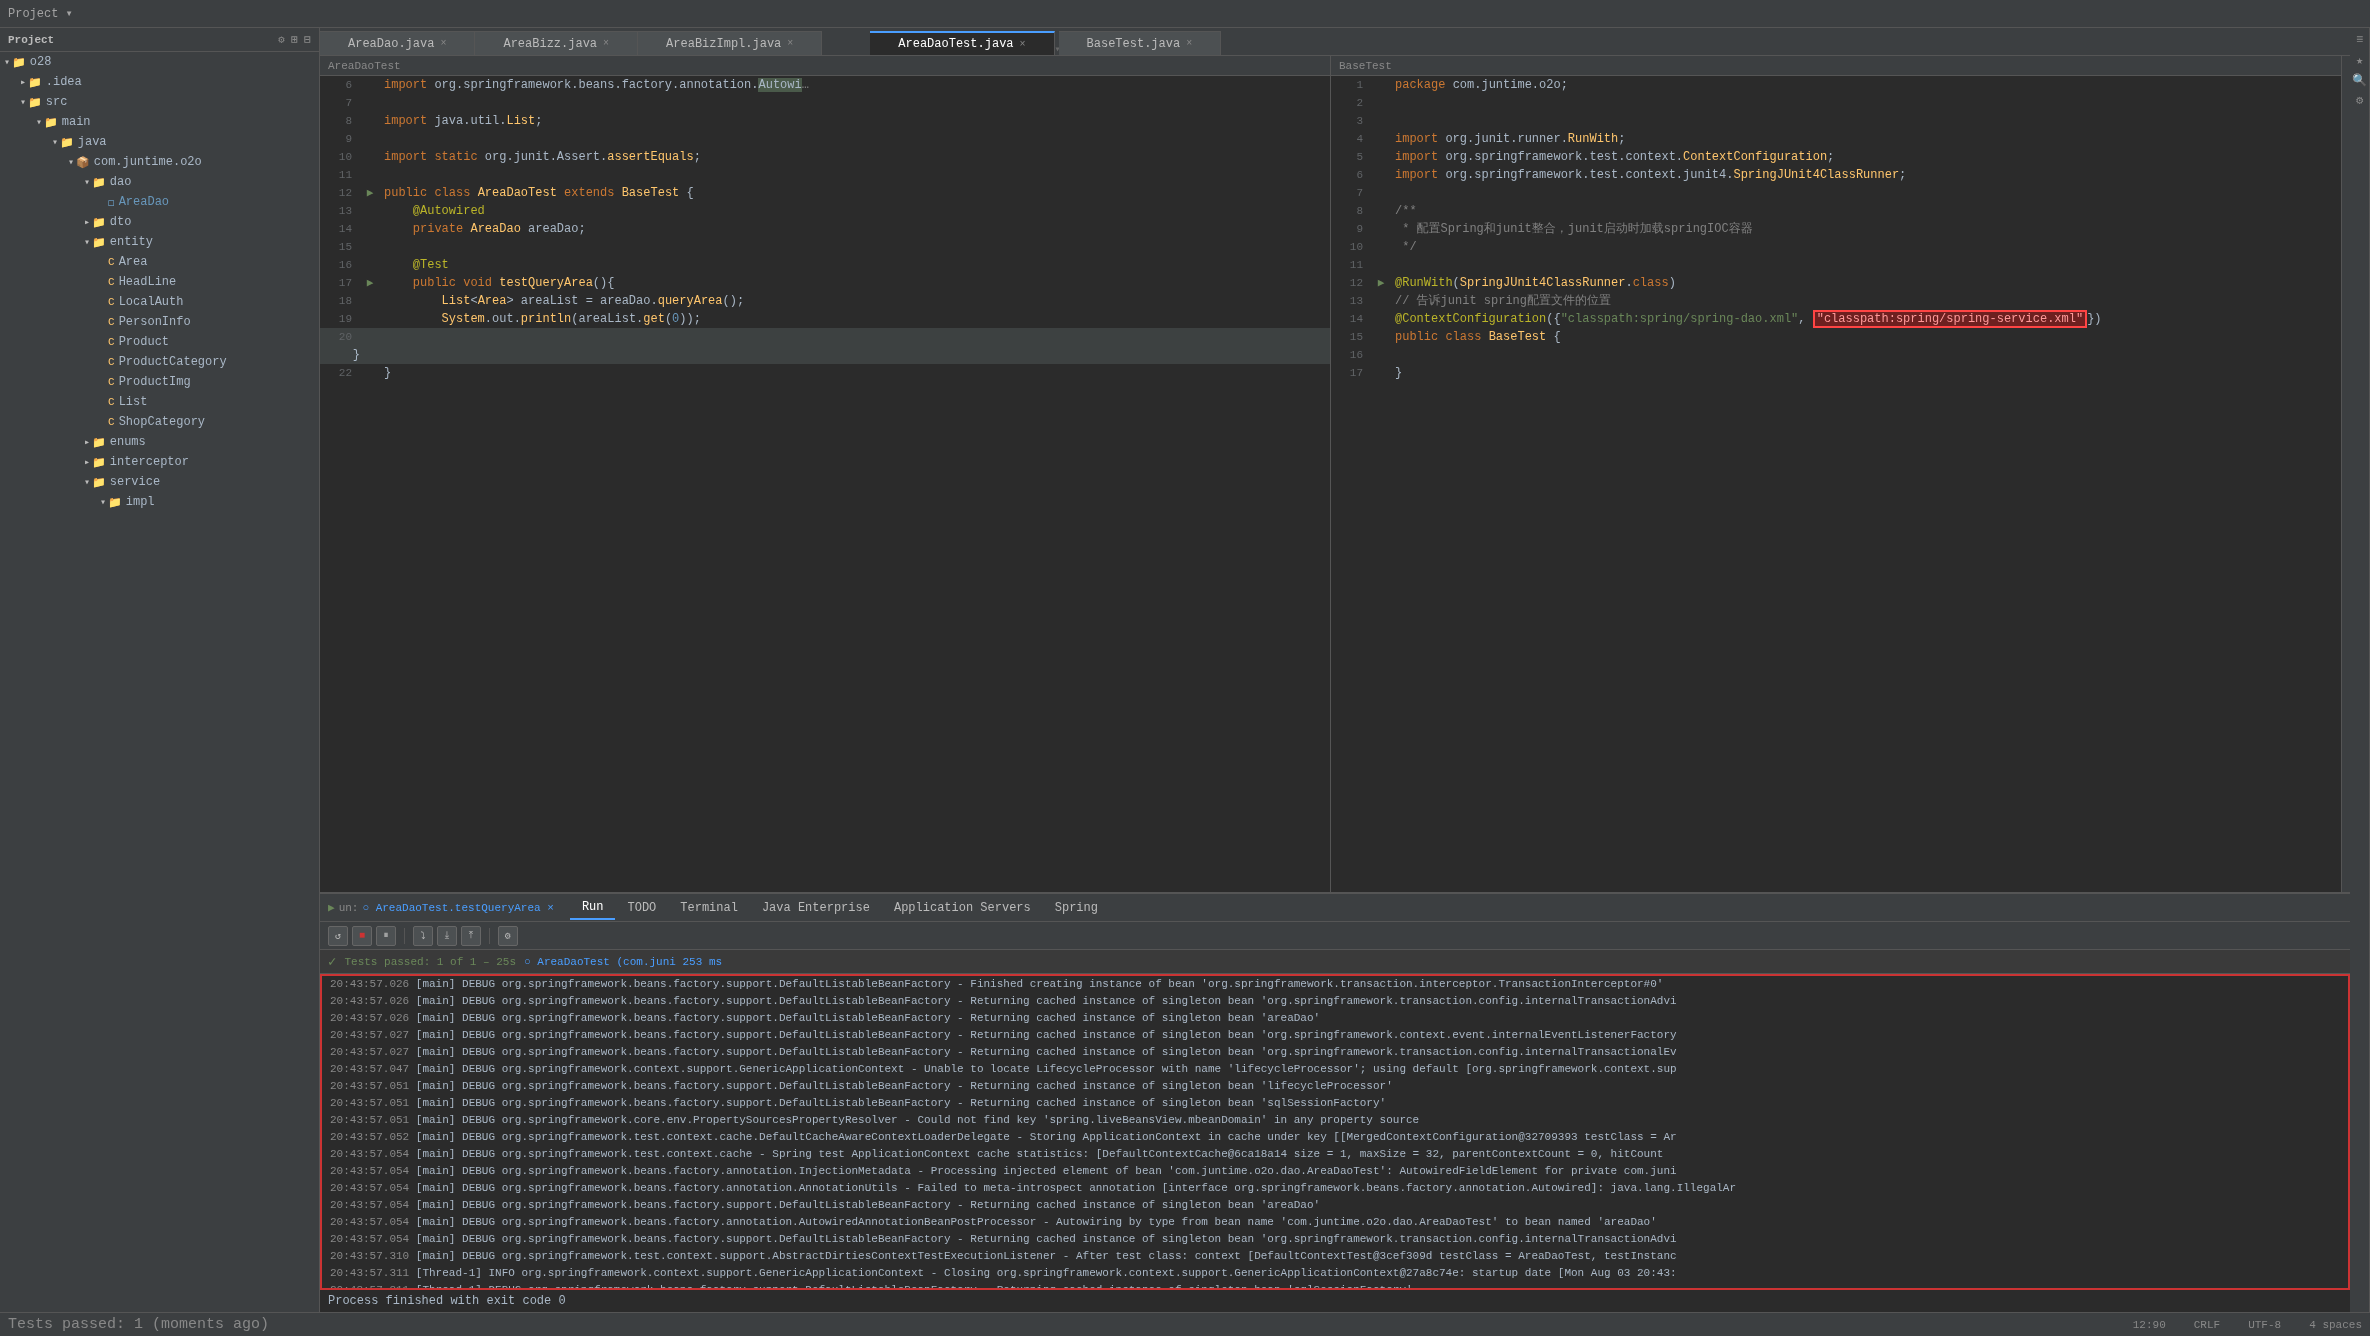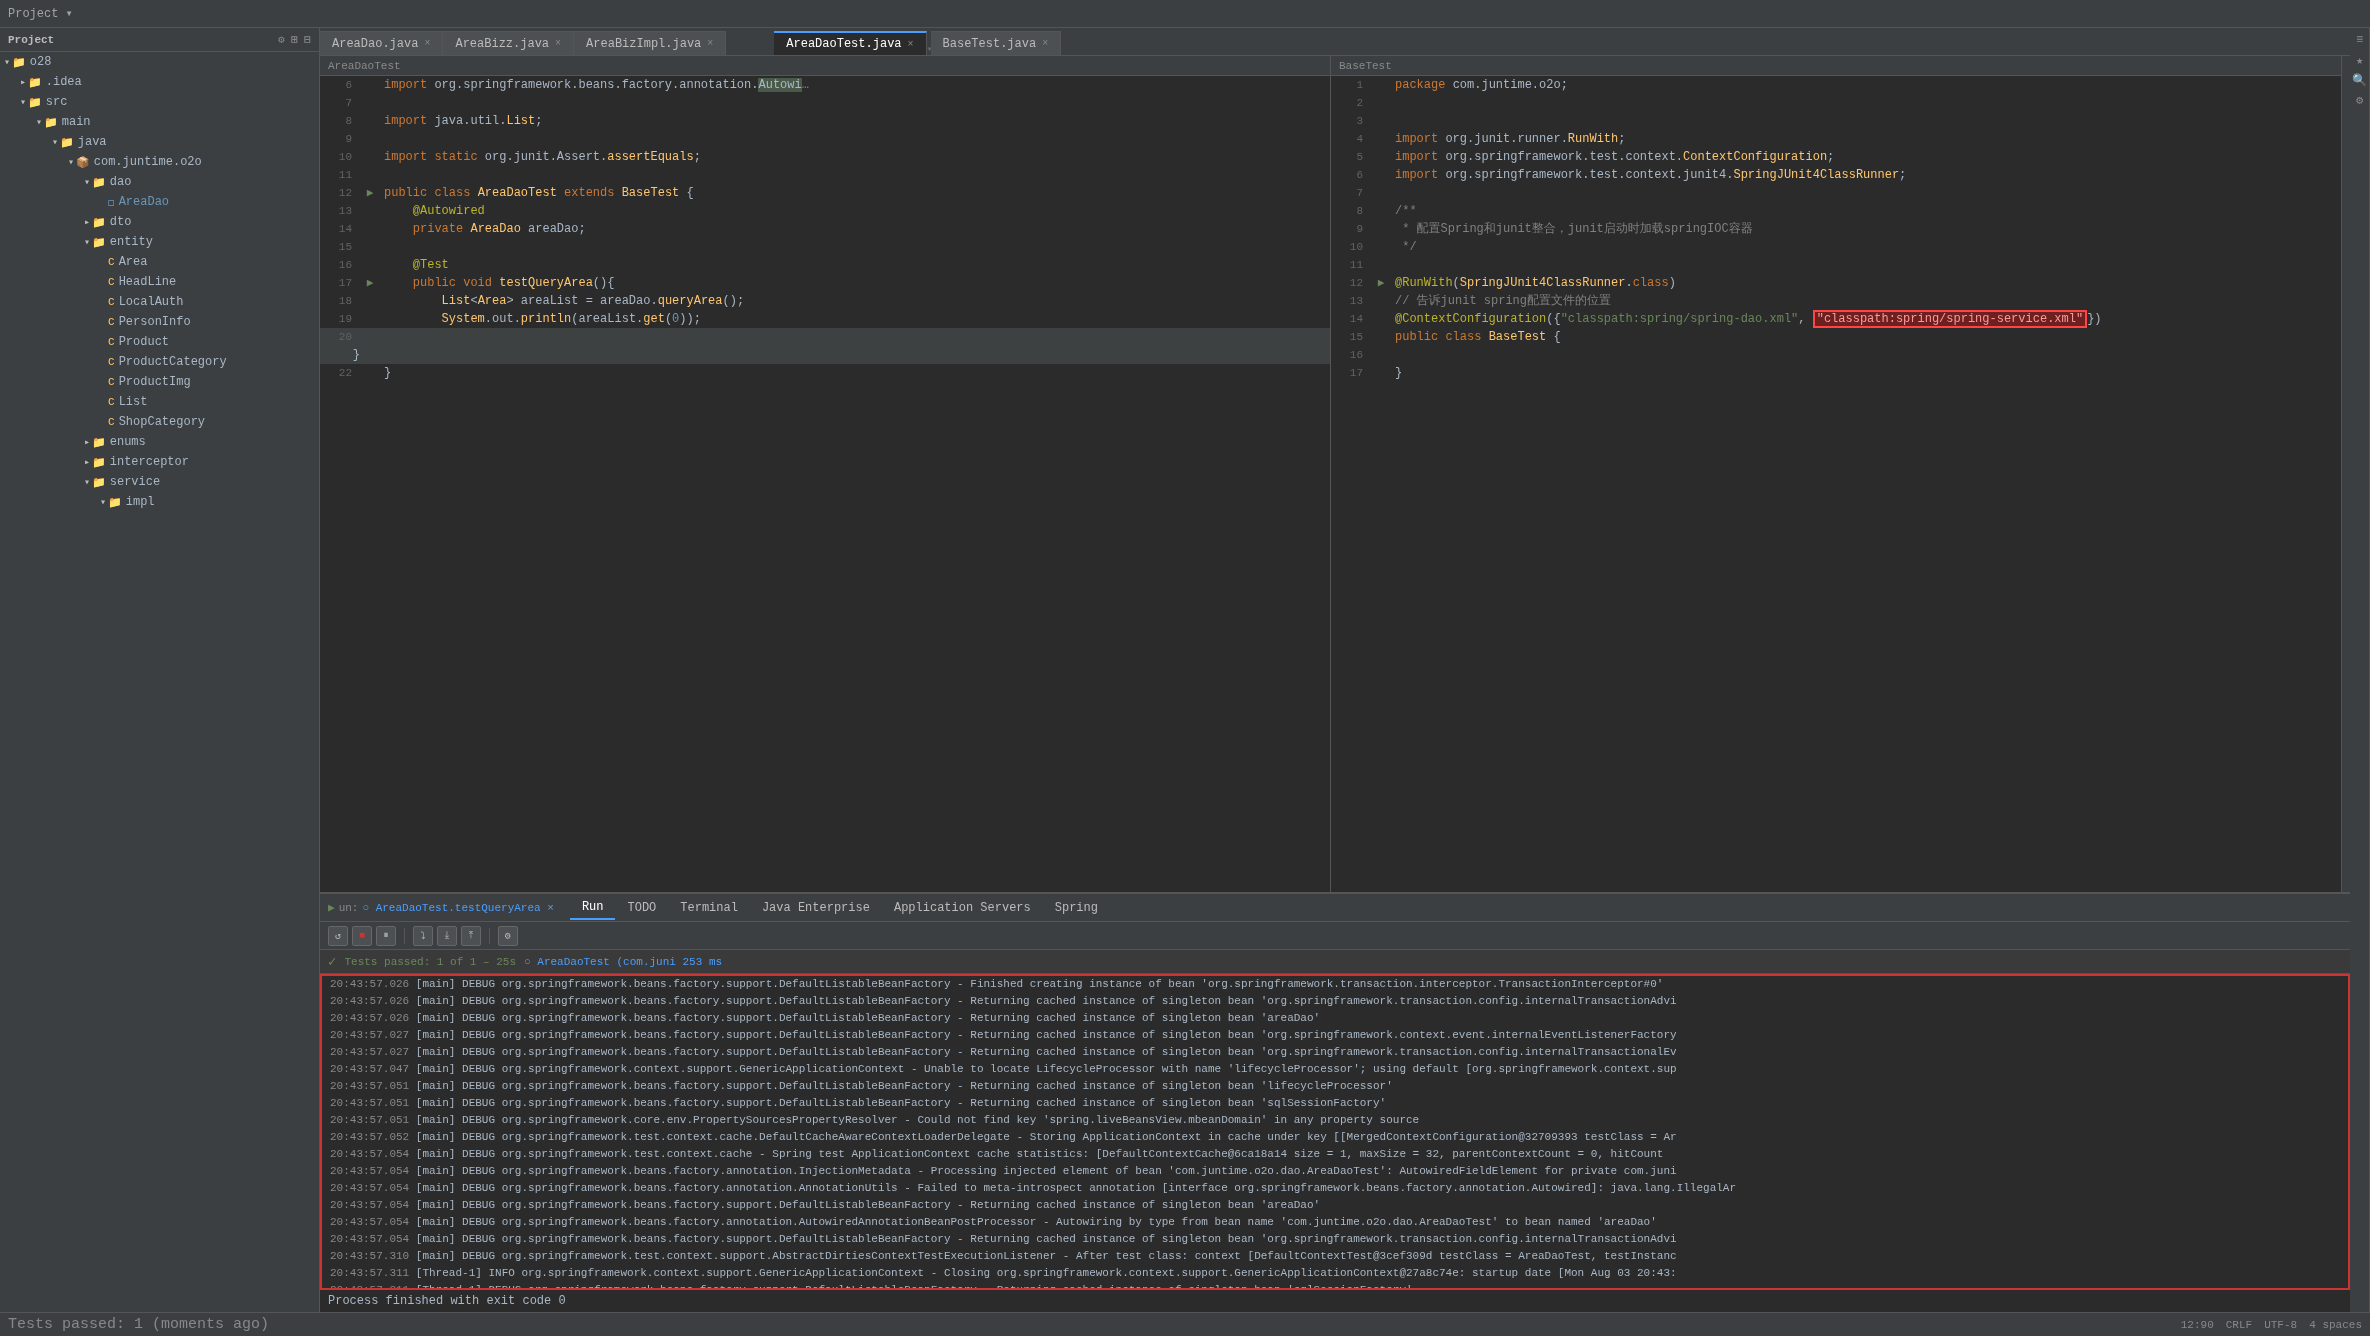--- a/index.html
+++ b/index.html
@@ -87,21 +87,21 @@
       background: #3c3f41;
       border-bottom: 1px solid #555;
       height: 28px;
       align-items: flex-end;
       overflow: hidden;
     }
 
     .tab {
       display: flex;
       align-items: center;
-      padding: 0 12px;
+      padding: 0 28px;
       height: 24px;
       background: #4c5052;
       border-right: 1px solid #555;
       border-top: 1px solid #555;
       cursor: pointer;
       font-size: 12px;
       color: #bbbbbb;
       white-space: nowrap;
     }
     .tab.active {
@@ -289,21 +289,21 @@
     .status-bar {
       height: 24px;
       background: #3c3f41;
       display: flex;
       align-items: center;
       justify-content: space-between;
       padding: 0 8px;
       border-top: 1px solid #555;
     }
     .status-bar-left { display: flex; gap: 16px; color: #888; font-size: 15px; align-items: center; }
-    .status-bar-right { display: flex; gap: 12px; color: #888; font-size: 11px; }
+    .status-bar-right { display: flex; gap: 28px; color: #888; font-size: 11px; }
 
     
     .side-icons {
       width: 20px;
       background: #3c3f41;
       border-right: 1px solid #555;
       display: flex;
       flex-direction: column;
       align-items: center;
       padding-top: 4px;

